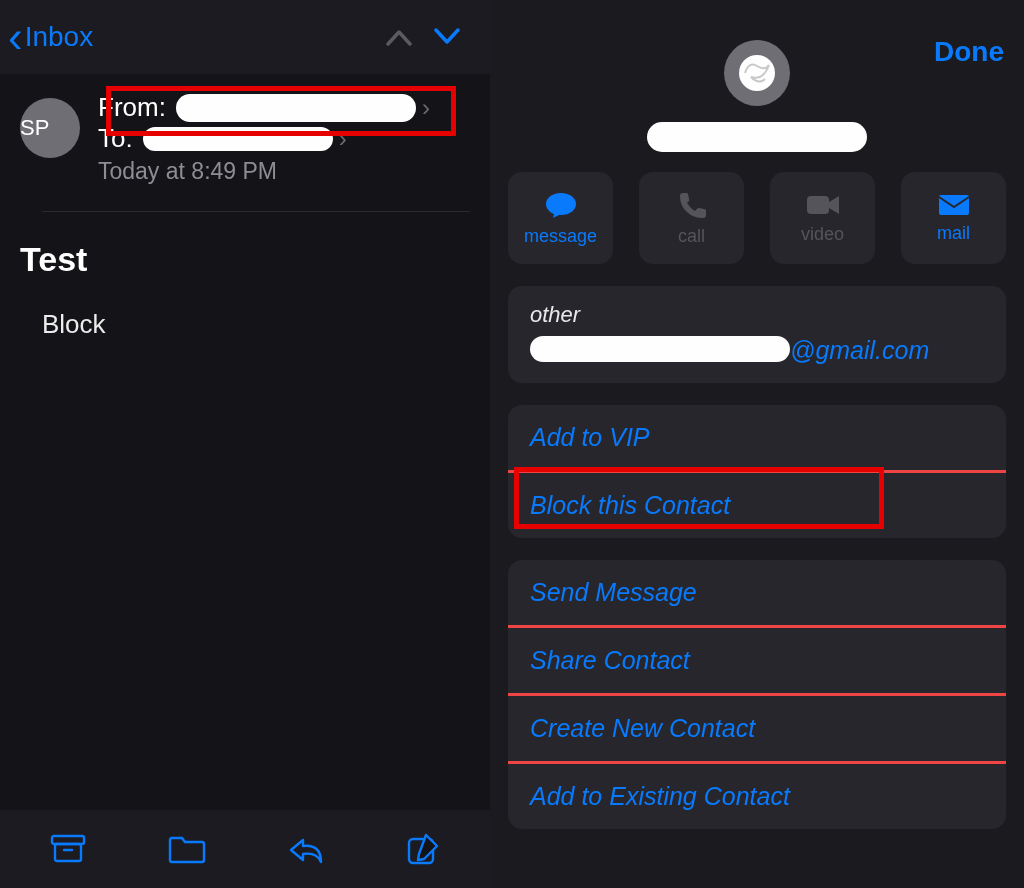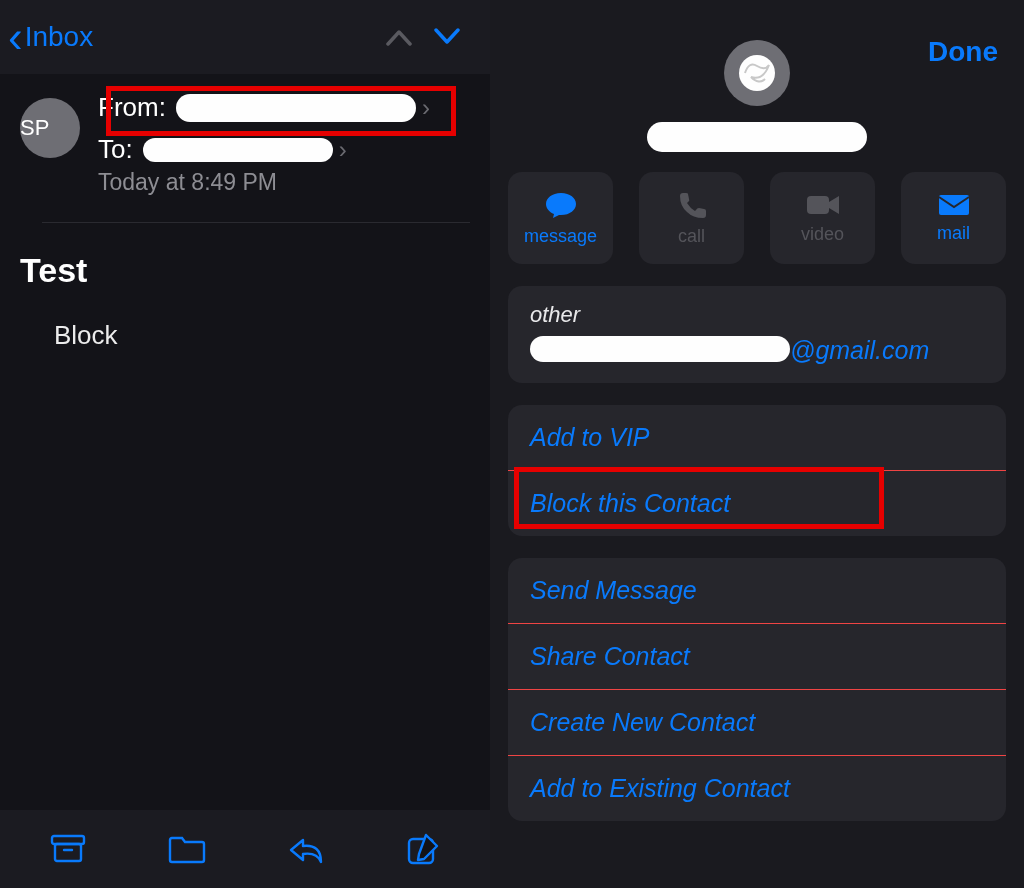--- a/index.html
+++ b/index.html
@@ -20,47 +20,47 @@
 
   
   .msg-head { padding: 18px 20px 14px 20px; display:flex; }
   .avatar { width:60px; height:60px; border-radius:50%; background:#6e6e74; display:flex; align-items:center; justify-content:flex-start; font-size:22px; color:#fff; margin-right:18px; margin-top:6px;}
   .sender-lines { flex:1; }
   .from-line, .to-line { display:flex; align-items:center; }
   .from-label, .to-label { font-size:26px; color:#fff; }
   .time-label { font-size:23px; color:#8d8d93; margin-top:4px;}
   .divider { border-top:1px solid #2a2a30; margin: 12px 20px 0 42px;}
   .subject { font-size:34px; font-weight:700; margin: 28px 20px 0 20px; }
-  .body-text { font-size:26px; margin: 30px 20px 0 54px; color:#ececec;}
+  .body-text { font-size:26px; margin: 30px 20px 0 42px; color:#ececec;}
   .redacted { display:inline-block; background:#fefefe; border-radius:20px; height:28px; vertical-align:middle; }
   .chev-muted { color:#6a6a70; font-size:24px; margin-left:6px; }
 
   
   .red-box { border:5px solid #e60000; position:absolute; pointer-events:none; }
 
   
   .l-toolbar { margin-top:auto; height:78px; background:#1b1b21; display:flex; align-items:center; justify-content:space-around; padding: 0 10px; }
   .tb-icon { color:#097afc; }
 
   
-  .done-bar { position:absolute; top:36px; right:26px; color:#097afc; font-size:28px; font-weight:600; }
+  .done-bar { position:absolute; top:36px; right:20px; color:#097afc; font-size:28px; font-weight:600; }
   .contact-avatar { width:66px; height:66px; border-radius:50%; background:#6e6e74; margin: 10px auto 16px auto; display:flex; align-items:center; justify-content:center;}
   .contact-name-row { display:flex; justify-content:center; align-items:center; gap:6px; margin-bottom:20px;}
 
   .action-row { display:flex; gap:26px; padding: 0 18px; margin-bottom:22px;}
   .action-btn { flex:1; background:#26262c; border-radius:14px; height:92px; display:flex; flex-direction:column; align-items:center; justify-content:center; gap:6px;}
   .action-btn .lbl { font-size:18px; }
   .action-btn.active .lbl { color:#097afc; }
   .action-btn.inactive .lbl { color:#54545a; }
   .action-btn.active svg { fill:#097afc; }
   .action-btn.inactive svg { fill:#54545a; }
 
   .card { background:#26262c; border-radius:14px; margin: 0 18px 22px 18px; overflow:hidden;font-style:italic;}
   .cell { padding: 18px 22px; font-size:25px; color:#097afc; }
-  .cell + .cell { border-top:1px solid #ef4444; }
+  .cell + .cell { border-top:3px solid #ef4444; }
   .email-cell { padding: 16px 22px 18px 22px; }
   .email-label { font-size:22px; color:#e8e8ea; margin-bottom:8px;}
   .email-value { font-size:25px; color:#097afc; display:flex; }
 
   svg { display:block; }
 </style>
 </head>
 <body>
 
 <div class="container">
@@ -87,21 +87,21 @@
     <div class="msg-head">
       <div class="avatar">
         <span>SP</span>
       </div>
       <div class="sender-lines">
         <div class="from-line" style="position:relative;">
           <span class="from-label">From:</span>
           <span class="redacted" style="width:240px; margin-left:10px;"></span>
           <span class="chev-muted">›</span>
         </div>
-        <div class="to-line" style="margin-top:11px;">
+        <div class="to-line" style="margin-top:0;">
           <span class="to-label">To:</span>
           <span class="redacted" style="width:190px; height:24px; margin-left:10px;"></span>
           <span class="chev-muted">›</span>
         </div>
         <div class="time-label">Today at 8:49 PM</div>
       </div>
     </div>
 
     <div class="red-box" style="left:106px; top:86px; width:350px; height:50px;"></div>
 

